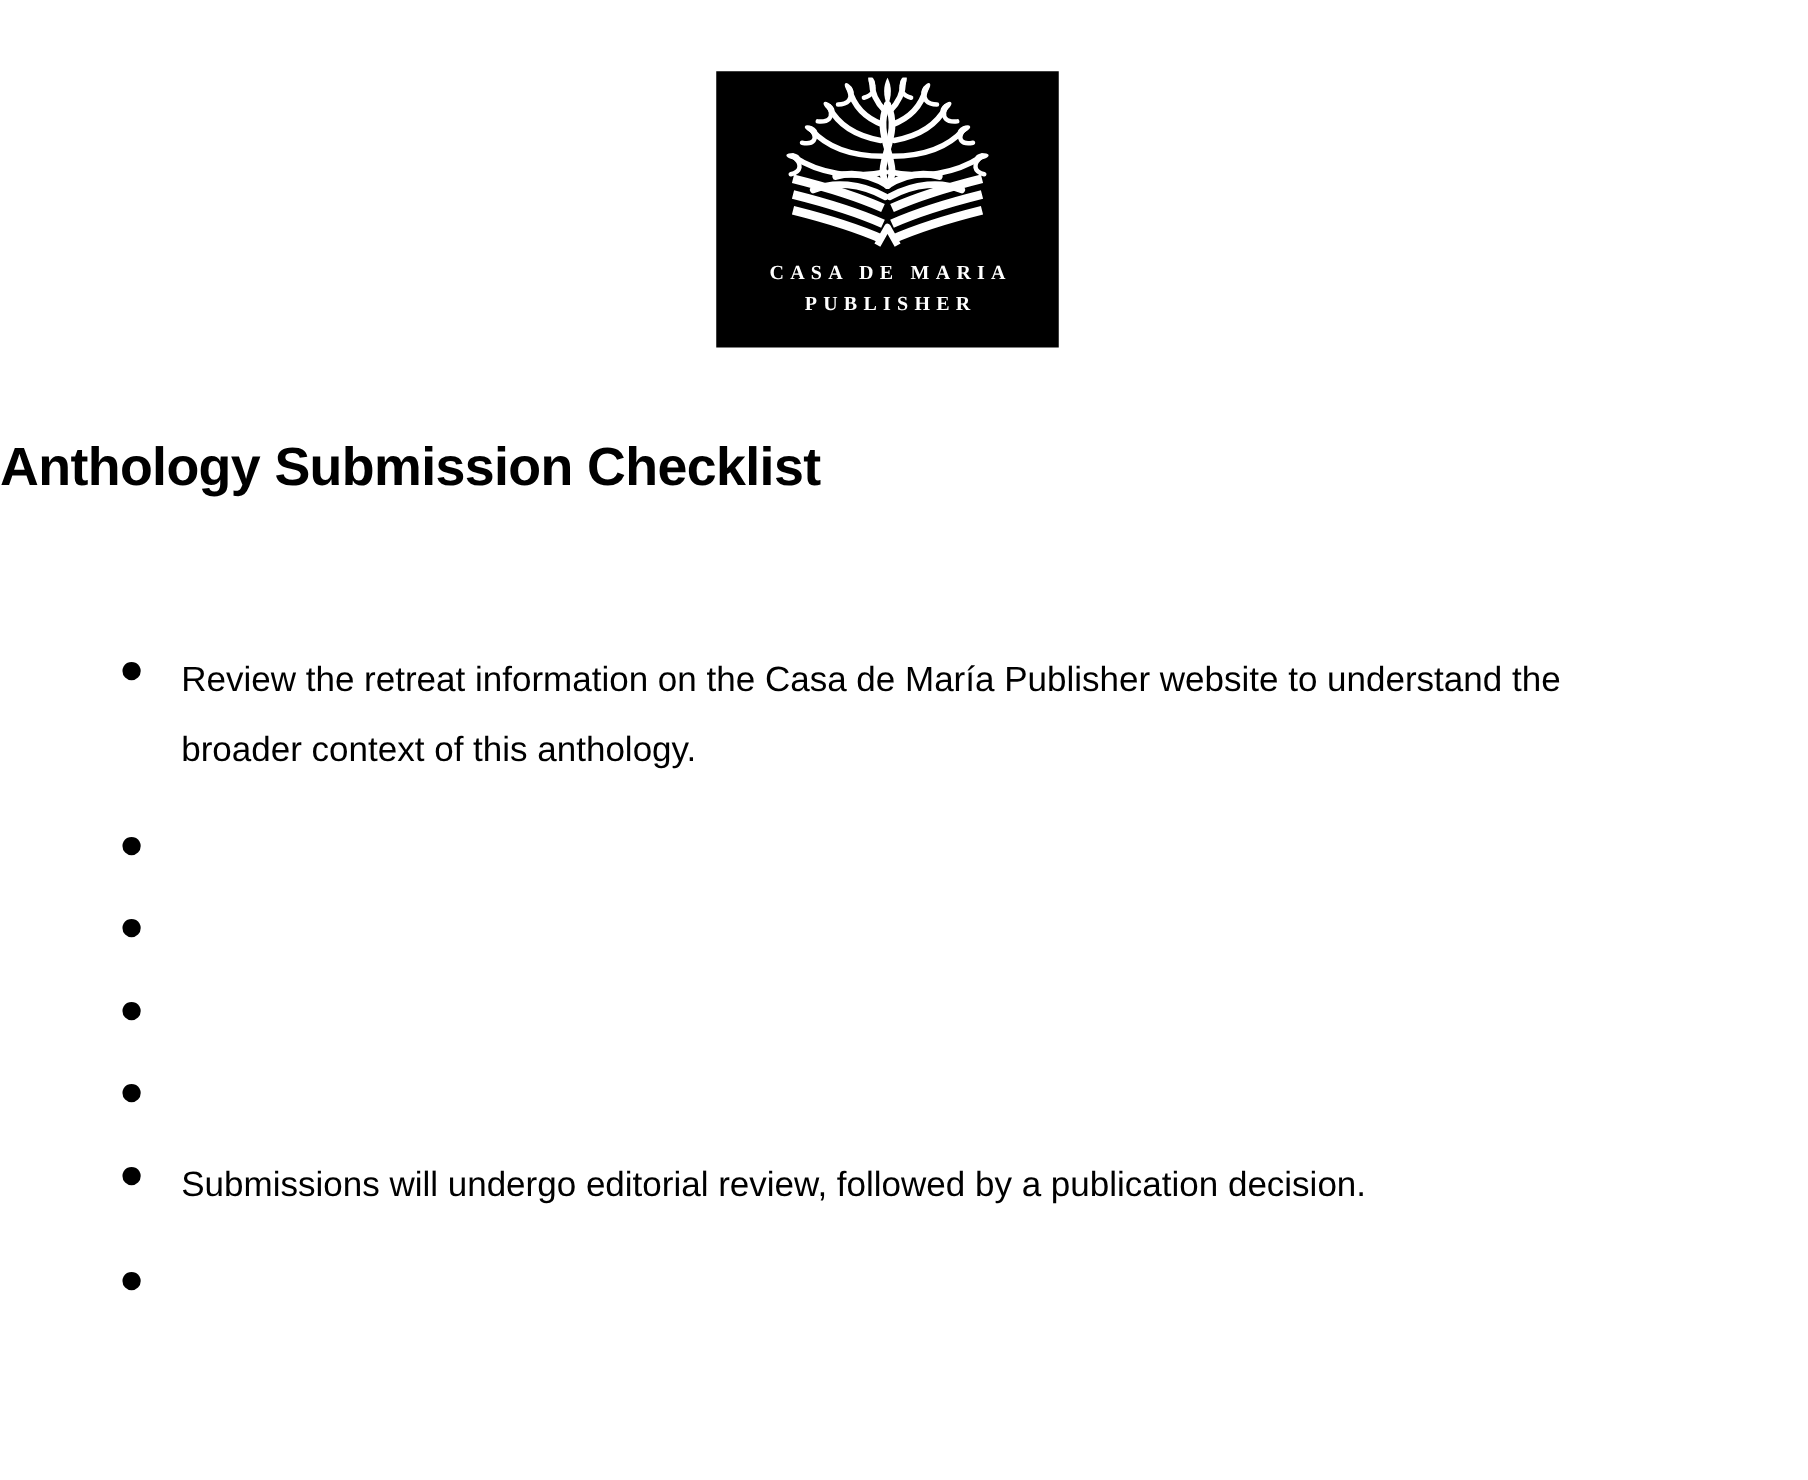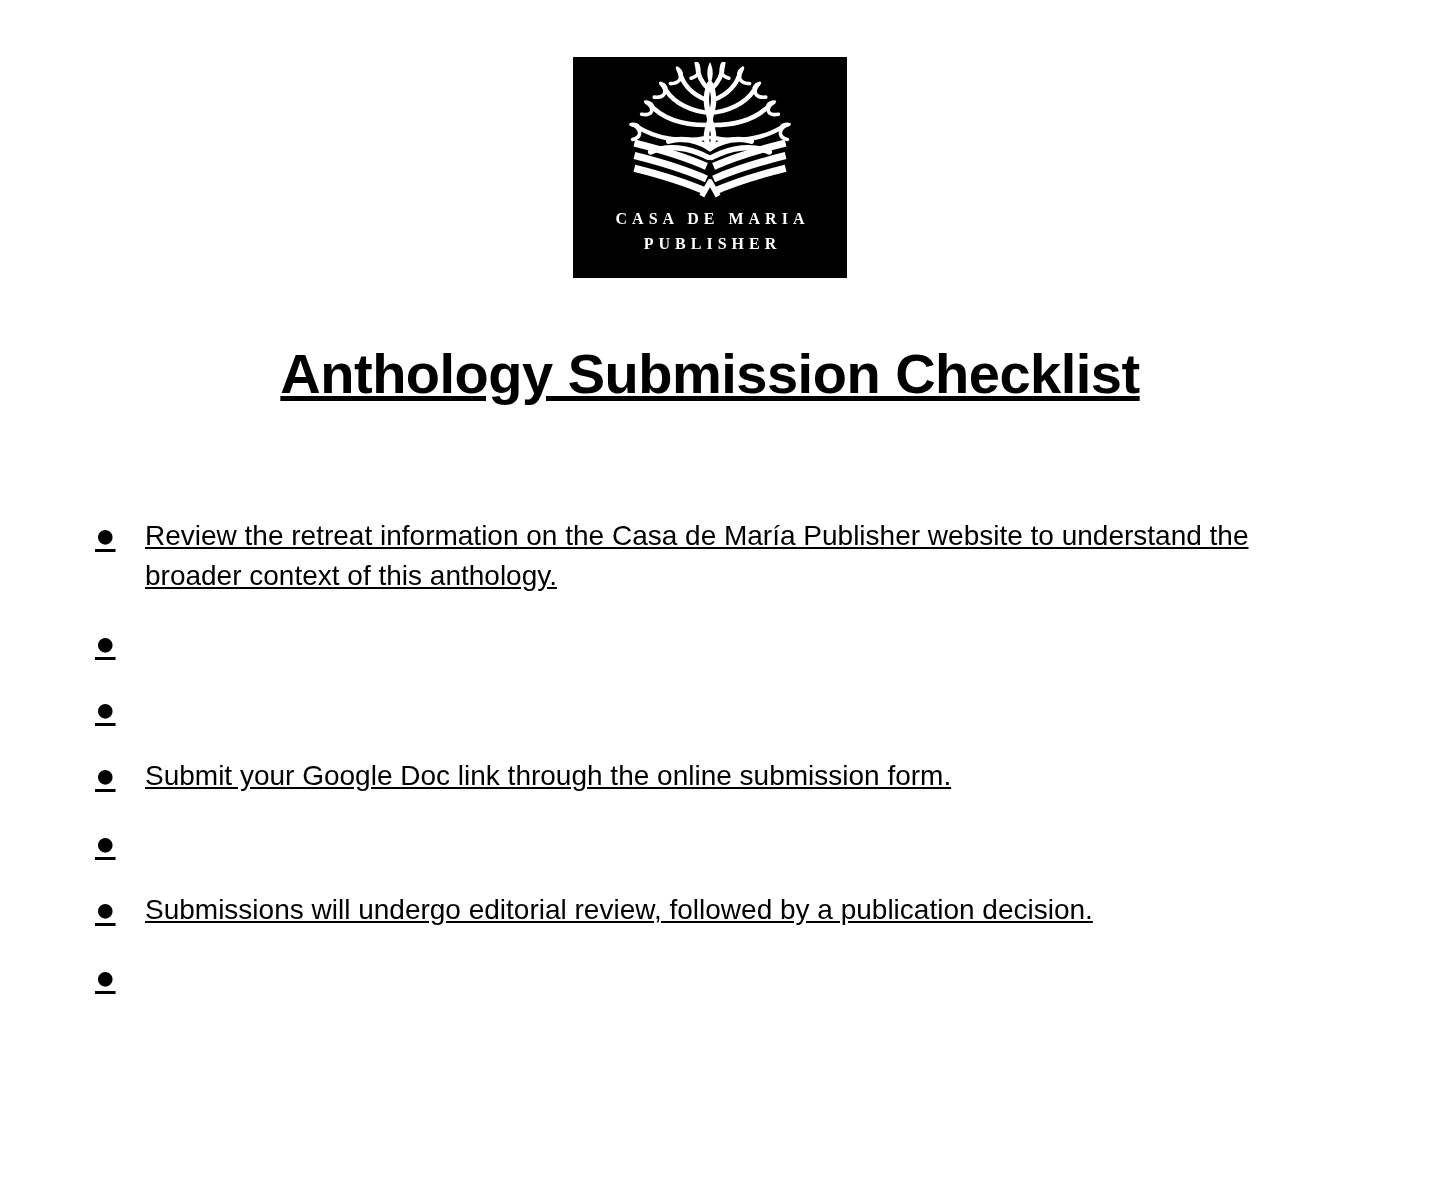--- a/index.html
+++ b/index.html
@@ -6,21 +6,21 @@
   html, body { background: #ffffff; }
   .page {
     position: relative;
     width: 1446px;
     height: 1184px;
     background: #ffffff;
     color: #000000;
     font-family: "Liberation Sans", sans-serif;
     overflow: hidden;
   }
-  .content { width: 1420px; text-decoration: underline; }
+  .content { width: 1420px; }
 
   
   .logo-box {
     width: 274px;
     height: 221px;
     margin-left: 573px;
     margin-top: 57px;
     background: #000000;
     display: flex;
     flex-direction: column;
@@ -36,24 +36,23 @@
     letter-spacing: 5px;
     text-indent: 5px;
     line-height: 1;
     white-space: nowrap;
   }
   .logo-line.first  { margin-top: 5px; }
   .logo-line.second { margin-top: 9px; }
 
   
   .title {
-    font-size: 56px;
+    font-size: 43px;
     line-height: 62px;
     font-weight: bold;
-    text-align: center;
     margin-top: 65px;
     letter-spacing: -0.5px;
   }
 
   
   .checklist {
     list-style: none;
     margin-top: 111px;
     padding-left: 95px;
   }
@@ -64,21 +63,21 @@
   }
   .bullet {
     flex: 0 0 50px;
     font-size: 34px;
     line-height: 38px;
     color: #000000;
   }
   .item-text {
     width: 1140px;
     font-size: 28px;
-    line-height: 40px;
+    line-height: 56px;
   }
   .item-text .b { font-weight: bold; }
 </style>
 </head>
 <body>
 
 <div class="page">
   <div class="content">
 
     <div class="logo-box">
@@ -134,21 +133,20 @@
           <div class="item-text"><span>Review the retreat information on the Casa de María Publisher website to understand the broader context of this anthology.</span></div>
         </li>
         <li>
           <span class="bullet">●</span>
         </li>
         <li>
           <span class="bullet">●</span>
         </li>
         <li>
           <span class="bullet">●</span>
-          <div class="item-text"><span>Submit your Google Doc link through the online submission form.</span></div>
         </li>
         <li>
           <span class="bullet">●</span>
         </li>
         <li>
           <span class="bullet">●</span>
           <div class="item-text"><span>Submissions will undergo editorial review, followed by a publication decision.</span></div>
         </li>
         <li>
           <span class="bullet">●</span>

